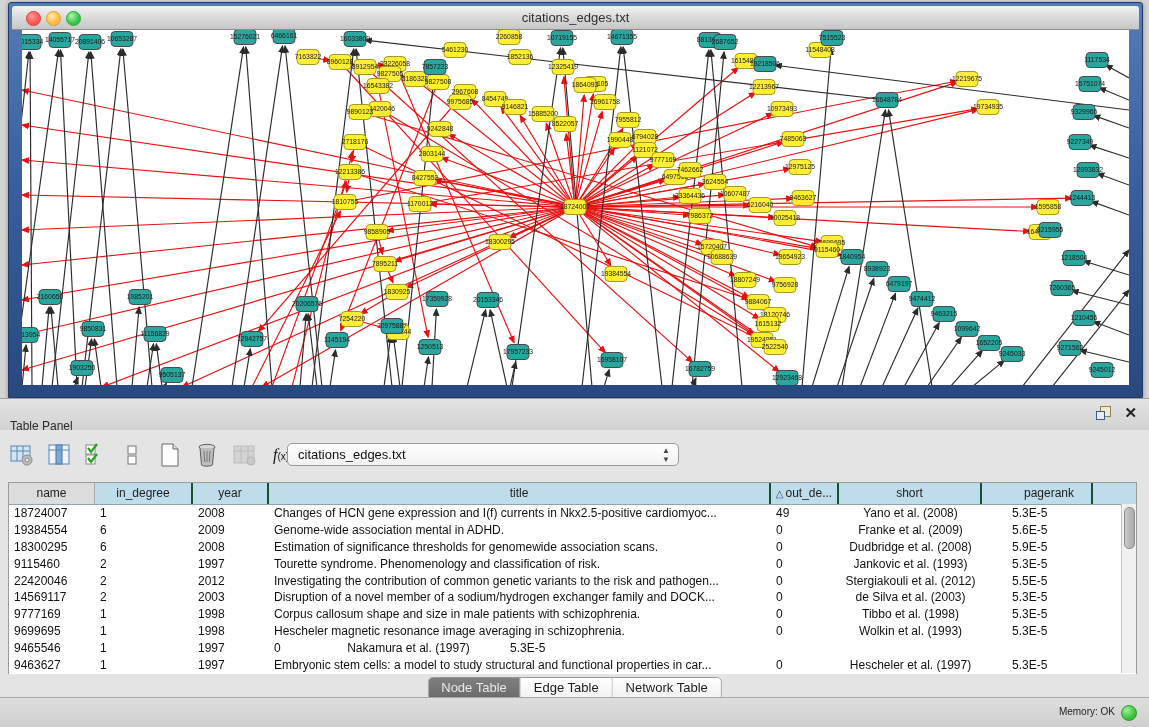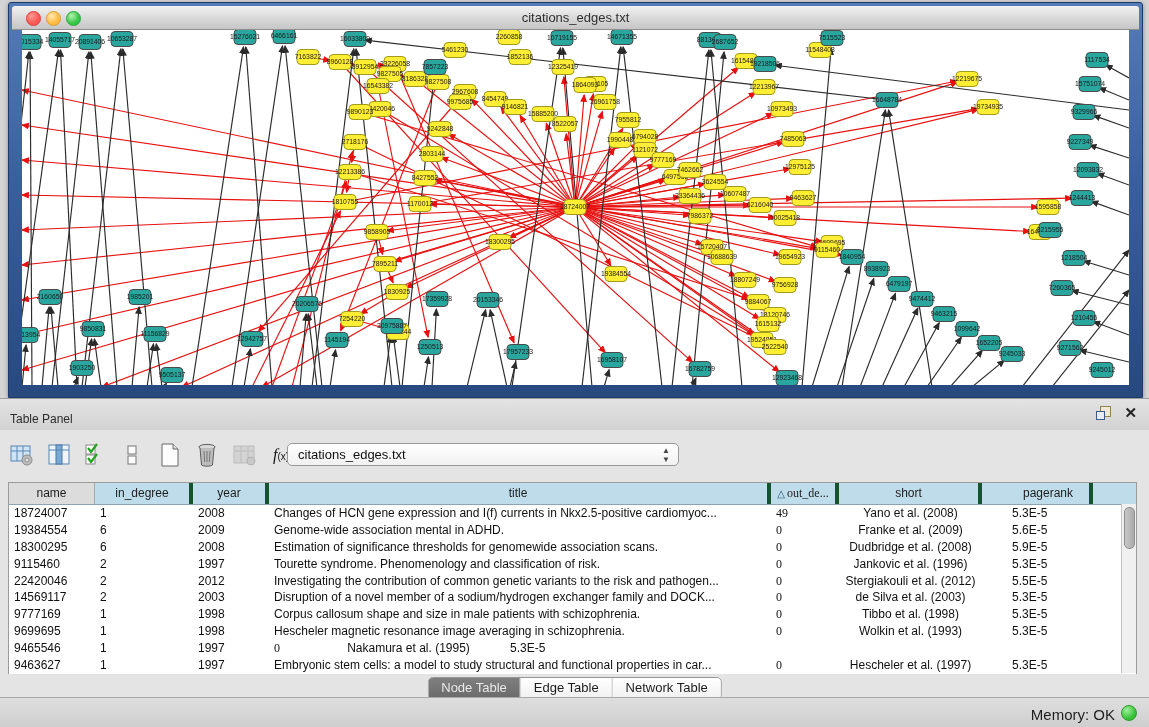--- a/index.html
+++ b/index.html
@@ -14,55 +14,55 @@
     border-bottom:1px solid #8f8f8f;border-radius:3px 3px 0 0;}
   .traffic{position:absolute;top:5px;width:13px;height:13px;border-radius:50%;}
   .tl-red{left:14px;background:radial-gradient(circle at 35% 30%,#ff9a94,#fc5753 60%);border:1px solid #df3834;}
   .tl-yellow{left:34px;background:radial-gradient(circle at 35% 30%,#ffe9b0,#fdbc40 60%);border:1px solid #de9c2e;}
   .tl-green{left:54px;background:radial-gradient(circle at 35% 30%,#b8f0b0,#33c748 60%);border:1px solid #27aa35;}
   .win-title{position:absolute;left:0;right:0;top:4px;text-align:center;font-size:13px;color:#2f2f2f;}
   .net-canvas{position:absolute;left:13px;top:27px;width:1107px;height:355px;background:#fff;overflow:hidden;}
   
   .panel-head{position:absolute;left:0;top:398px;width:1149px;height:31px;
     background:linear-gradient(180deg,#e3e3e3,#d2d2d2);border-top:1px solid #9d9d9d;border-bottom:1px solid #bcbcbc;}
-  .panel-head .title{position:absolute;left:10px;top:13px;font-size:12px;color:#2b2b2b;}
+  .panel-head .title{position:absolute;left:10px;top:20px;font-size:12px;color:#2b2b2b;}
   .panel-head .icons{position:absolute;right:12px;top:6px;display:flex;gap:12px;align-items:center;}
   .float-ic{width:16px;height:16px;position:relative;}
   .float-ic .sq1{position:absolute;left:4px;top:1px;width:9px;height:9px;border:1px solid #8f8450;background:#efe9cf;}
   .float-ic .sq2{position:absolute;left:0;top:6px;width:7px;height:7px;border:1px solid #3c5a88;background:#e8edf5;}
   .close-ic{font-size:15px;font-weight:bold;color:#222;line-height:16px;}
   .panel-body{position:absolute;left:0;top:430px;width:1149px;height:267px;background:#e4e4e4;}
   .toolbar{position:absolute;left:8px;top:8px;height:34px;display:flex;align-items:center;gap:9px;}
   .tb-ic{width:28px;height:28px;display:flex;align-items:center;justify-content:center;}
   .fx{font-size:14px;color:#111;}
   .fx i{font-family:"Liberation Serif",serif;font-size:16px;}
   .dropdown{position:absolute;left:287px;top:13px;width:392px;height:23px;background:linear-gradient(180deg,#ffffff,#f1f1f1);
     border:1px solid #9a9a9a;border-radius:5px;font-size:13px;line-height:22px;padding-left:10px;box-sizing:border-box;color:#111;}
   .dd-step{position:absolute;right:8px;top:2px;font-size:8px;color:#444;line-height:9px;text-align:center;}
   .table-box{position:absolute;left:8px;top:52px;width:1127px;height:190px;background:#fff;border:1px solid #9b9b9b;}
   .thead{display:flex;height:21px;border-bottom:1px solid #8aa4b4;background:#bedce9;}
   .th{box-sizing:border-box;font-size:12px;text-align:center;line-height:20px;color:#1d1d1d;
-      border-right:4px solid #14532d;overflow:hidden;white-space:nowrap;}
+      border-right:2px solid #14532d;overflow:hidden;white-space:nowrap;}
   .th.gray{background:#dcdcdc;border-right:1px solid #aaa;}
   .sort-tri{font-size:10px;color:#23527a;margin-right:2px;}
   .trow{display:flex;height:16.9px;font-size:12px;line-height:16.5px;background:#fff;color:#101010;}
   .td{box-sizing:border-box;padding-left:5px;overflow:hidden;white-space:nowrap;text-overflow:clip;}
-  .c0{width:86px;} .c1{width:98px;} .c2{width:76px;} .c3{width:502px;} .c4{width:68px;font-family:Liberation Serif, serif;} .c5{width:143px;text-align:center;padding-left:0;} .c6{width:86px;margin-left:25px;}
+  .c0{width:86px;} .c1{width:98px;} .c2{width:76px;} .c3{width:502px;} .c4{width:68px;} .c5{width:143px;text-align:center;padding-left:0;} .c6{width:86px;margin-left:25px;}
   .vscroll{position:absolute;right:0;top:21px;bottom:0;width:14px;background:#f0f0f0;border-left:1px solid #c4c4c4;}
   .vthumb{position:absolute;left:2px;top:3px;width:9px;height:40px;border-radius:5px;
     background:linear-gradient(90deg,#c9c9c9,#a9a9a9);border:1px solid #8f8f8f;}
   .tabs{position:absolute;left:50%;transform:translateX(-50%);top:247px;display:flex;height:21px;
     border:1px solid #979797;border-radius:5px;overflow:hidden;background:#fff;box-shadow:0 1px 1px rgba(255,255,255,.7);}
   .tab{font-size:13px;line-height:20px;padding:0 13px;color:#1c1c1c;background:linear-gradient(180deg,#ffffff,#f0f0f0);border-right:1px solid #b9b9b9;cursor:default;}
   .tab:last-child{border-right:none;}
   .tab.active{background:linear-gradient(180deg,#7f7f7f,#6a6a6a);color:#e9e9e9;}
   
   .statusbar{position:absolute;left:0;top:697px;width:1149px;height:30px;
     background:linear-gradient(180deg,#dedede,#cecece);border-top:1px solid #a8a8a8;}
-  .mem{position:absolute;right:34px;top:8px;font-size:15px;color:#1f1f1f;}
+  .mem{position:absolute;right:34px;top:8px;font-size:10px;color:#1f1f1f;}
   .mem-dot{position:absolute;right:12px;top:7px;width:14px;height:14px;border-radius:50%;
     background:radial-gradient(circle at 35% 30%,#9ff09a,#35c135 65%);border:1px solid #2c9a2c;}
 </style>
 </head>
 <body>
 
 <div class="net-window">
   <div class="titlebar">
     <div class="traffic tl-red"></div>
     <div class="traffic tl-yellow"></div>
@@ -871,21 +871,21 @@
           <div class="td c4">0</div>
           <div class="td c5">Dudbridge et al. (2008)</div>
           <div class="td c6">5.9E-5</div>
         </div>
         <div class="trow">
           <div class="td c0">9115460</div>
           <div class="td c1">2</div>
           <div class="td c2">1997</div>
           <div class="td c3">Tourette syndrome. Phenomenology and classification of risk.</div>
           <div class="td c4">0</div>
-          <div class="td c5">Jankovic et al. (1996)</div>
+          <div class="td c5">Jankovic et al. (1993)</div>
           <div class="td c6">5.3E-5</div>
         </div>
         <div class="trow">
           <div class="td c0">22420046</div>
           <div class="td c1">2</div>
           <div class="td c2">2012</div>
           <div class="td c3">Investigating the contribution of common genetic variants to the risk and pathogen...</div>
           <div class="td c4">0</div>
           <div class="td c5">Stergiakouli et al. (2012)</div>
           <div class="td c6">5.5E-5</div>
@@ -915,21 +915,21 @@
           <div class="td c3">Hescheler magnetic resonance image averaging in schizophrenia.</div>
           <div class="td c4">0</div>
           <div class="td c5">Wolkin et al. (1993)</div>
           <div class="td c6">5.3E-5</div>
         </div>
         <div class="trow">
           <div class="td c0">9465546</div>
           <div class="td c1">1</div>
           <div class="td c2">1997</div>
           <div class="td c4">0</div>
-          <div class="td c5">Nakamura et al. (1995)</div>
+          <div class="td c5">Nakamura et al. (1997)</div>
           <div class="td c6">5.3E-5</div>
         </div>
         <div class="trow">
           <div class="td c0">9463627</div>
           <div class="td c1">1</div>
           <div class="td c2">1997</div>
           <div class="td c3">Embryonic stem cells: a model to study structural and functional properties in car...</div>
           <div class="td c4">0</div>
           <div class="td c5">Hescheler et al. (1997)</div>
           <div class="td c6">5.3E-5</div>

